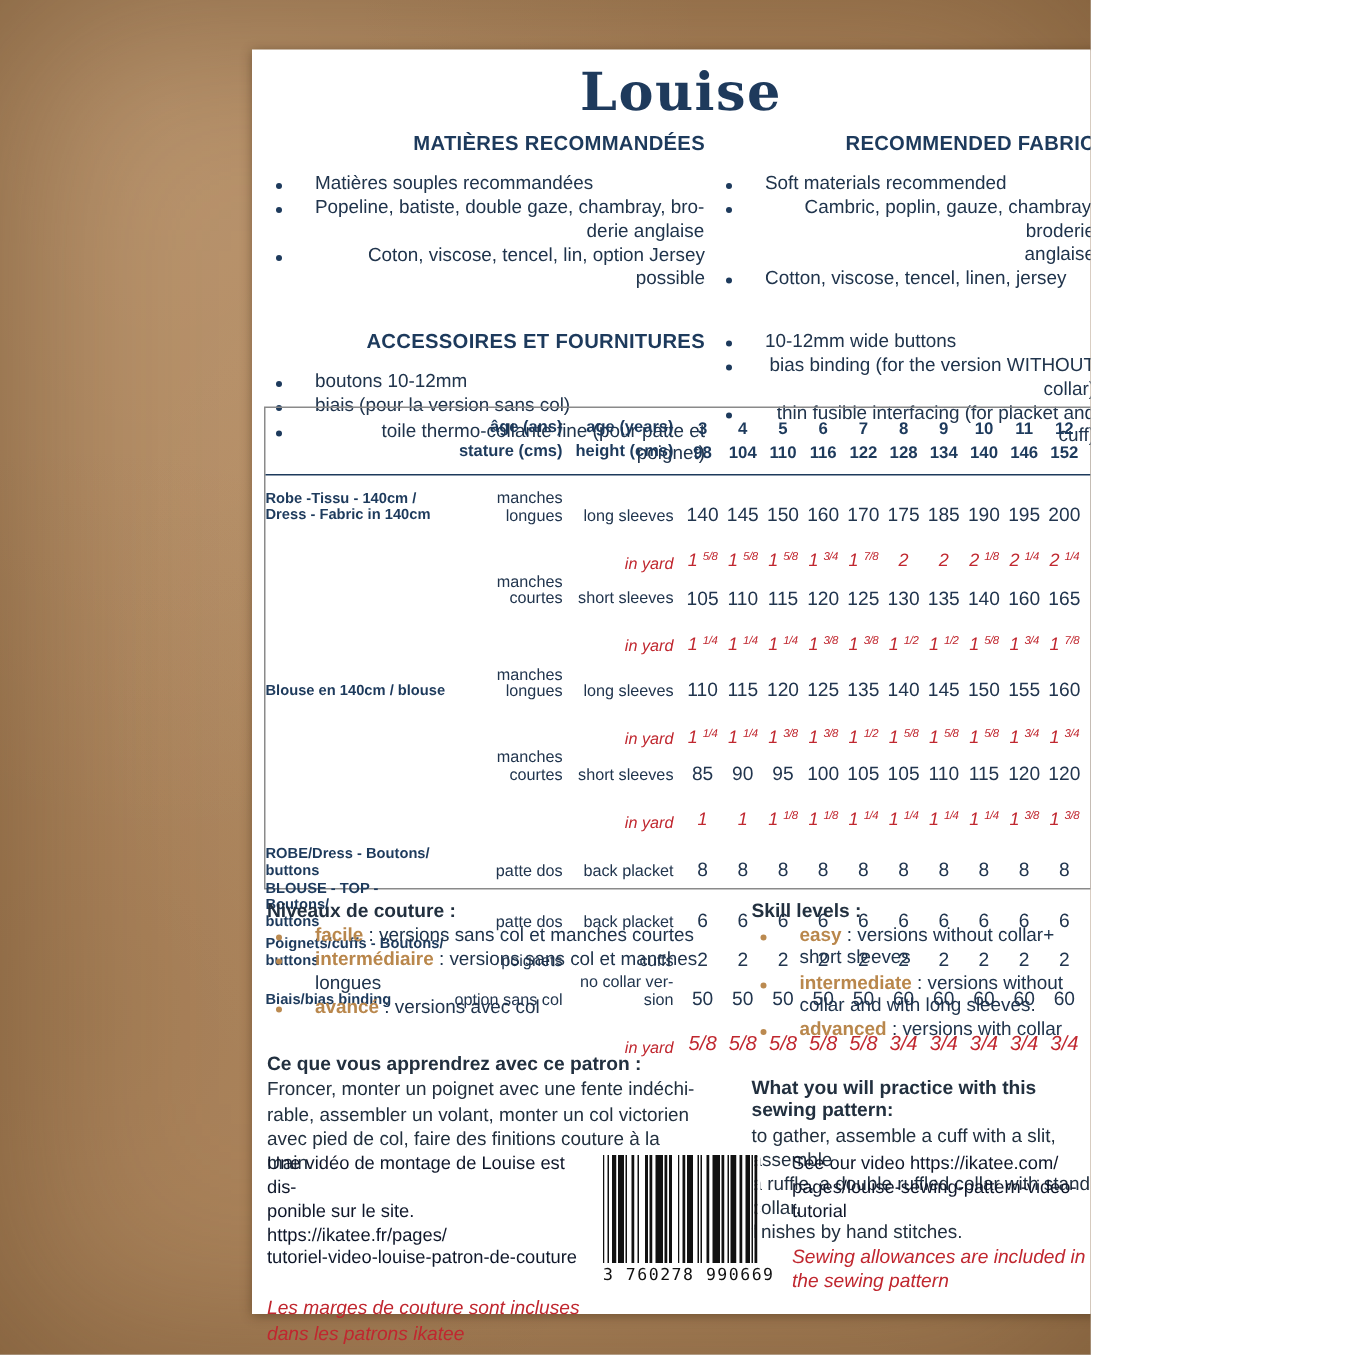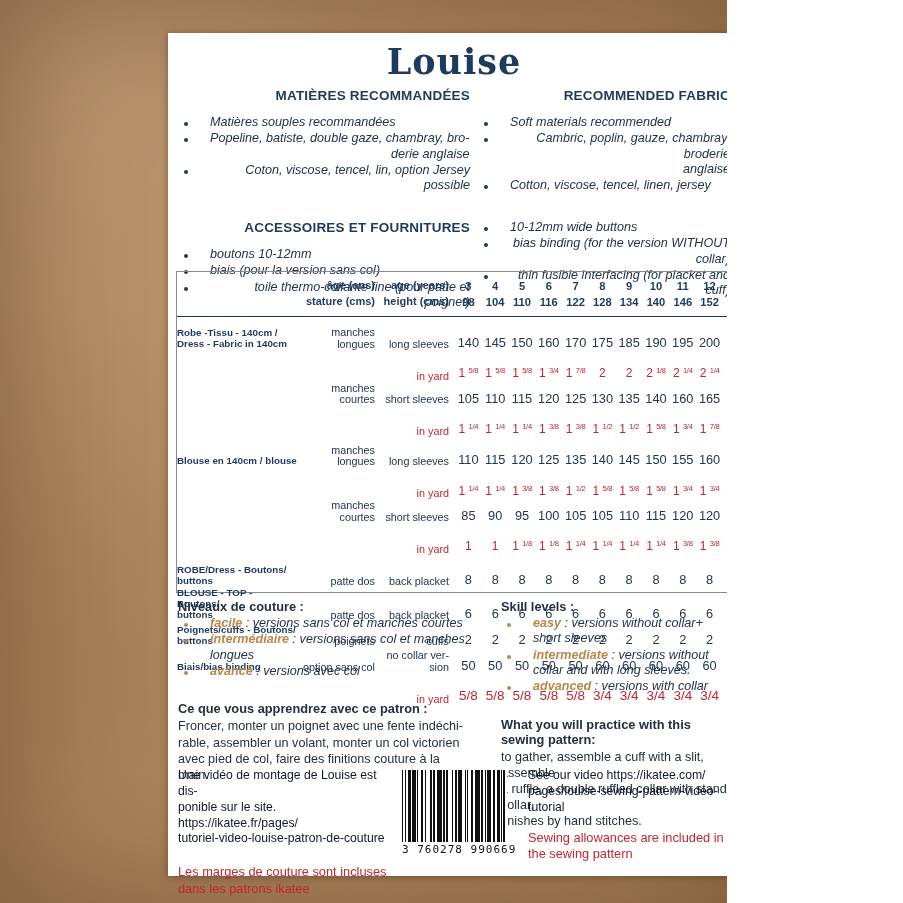--- a/index.html
+++ b/index.html
@@ -21,21 +21,21 @@
   }
   .title{
     position:absolute;top:8px;left:0;width:100%;text-align:center;
     font-family:"DejaVu Serif","Liberation Serif",serif;font-weight:bold;
     font-size:35px;color:#1e3a5c;letter-spacing:1px;margin:0;
   }
   .cols{position:absolute;left:10px;width:552px;display:grid;grid-template-columns:292px 1fr;column-gap:8px;}
   .cols.top{top:55px;}
   .cols.mid{top:566px;gap:17px;}
   h2.sec{font-size:13.5px;font-weight:bold;color:#1d3a5c;margin:0 0 12px 0;letter-spacing:.2px;}
-  ul.blist{list-style:none;margin:0;padding:0;font-style:italic;}
+  ul.blist{list-style:none;margin:0;padding:0;}
   ul.blist li{display:flex;gap:0;margin:0 0 1px 0;}
   ul.blist .dot{flex:0 0 4px;width:4px;height:4px;border-radius:50%;background:#1d3a5c;margin:7px 22px 0 6px;}
   ul.blist .txt,ul.blist .itxt{font-size:12.6px;line-height:1.22;color:#20344c;white-space:pre-line;}
   .sec-block{margin-bottom:26px;text-align:right;}
   
   ul.lvl .dot{background:#bb8a50;margin-right:22px;}
   ul.lvl .key{color:#b9874c;font-weight:bold;}
   h3.sub{font-size:12.8px;font-weight:bold;color:#22303f;margin:0 0 2px 0;}
   .para{font-size:12.6px;line-height:1.28;color:#22303f;white-space:pre-line;}
   .learn{margin-top:22px;}
@@ -57,21 +57,21 @@
   .trow.body{min-height:18px;margin-bottom:1px;}
   .trow.tall{min-height:25px;}
   .trow.gap{margin-top:7px;}
   .trow.red .en{color:#c0272f;}
   .trow.red .val{color:#c0272f;font-size:12px;}
   .trow.red .val sup{font-size:7.6px;vertical-align:4px;letter-spacing:-.3px;}
   .trow.big .val{font-size:13.5px;}
   
   .footer{position:absolute;left:10px;top:735px;width:552px;display:grid;grid-template-columns:216px 118px 1fr;column-gap:8px;}
   .gray{color:#0f172a;font-size:12.2px;line-height:1.3;white-space:pre-line;}
-  .red{color:#c0272f;font-size:12.8px;line-height:1.3;white-space:pre-line;margin-top:14px;}
+  .red{color:#c0272f;font-size:12.8px;line-height:1.3;white-space:pre-line;margin-top:14px;font-style:italic;}
   .fr-foot .red{margin-top:17px;}
   .barcode{display:flex;flex-direction:column;padding-top:2px;}
   .bars{display:flex;height:72px;align-items:stretch;}
   .bars div{height:100%;}
   .bars .b{background:#111;}
   .bars .s{background:#fff;}
   .bc-num{font-family:"DejaVu Sans Mono","Liberation Mono",monospace;font-size:11px;color:#111;letter-spacing:1px;margin-top:1px;}
 </style>
 </head>
 <body>

